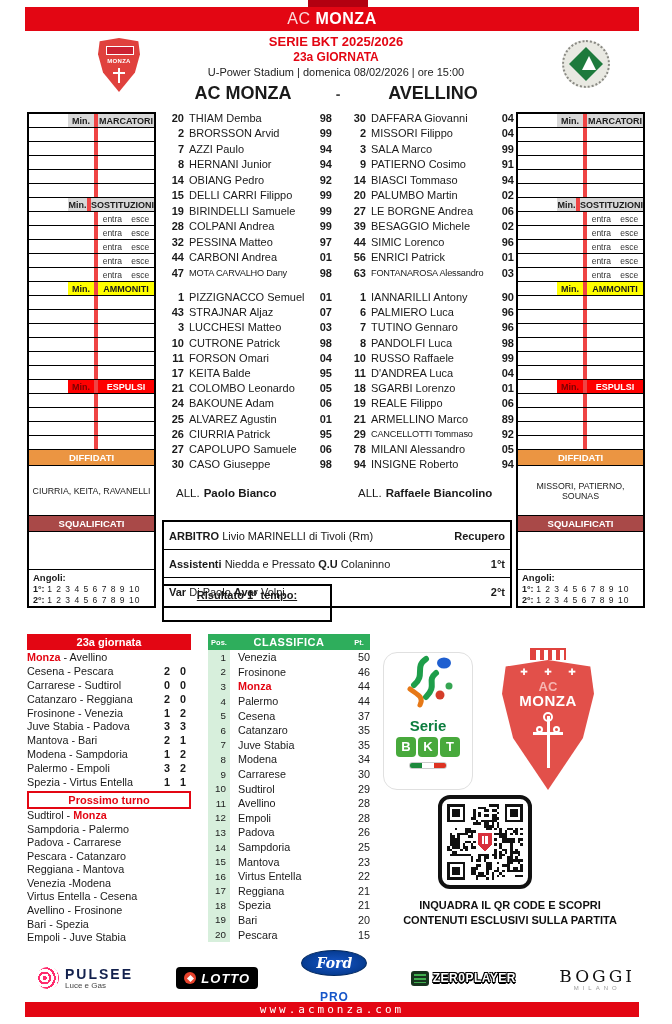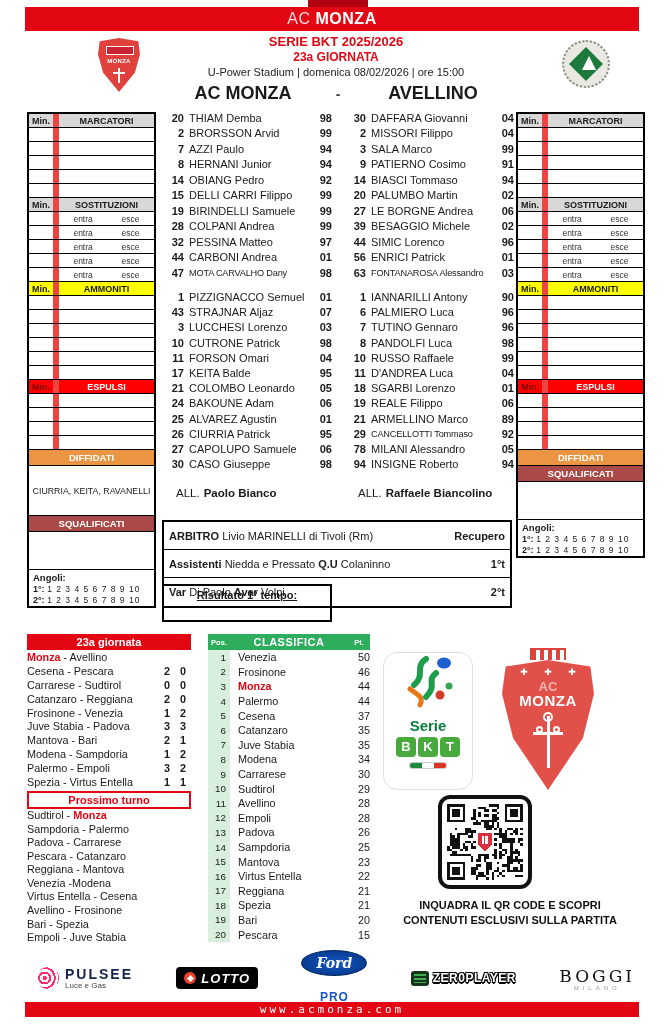--- a/index.html
+++ b/index.html
@@ -34,22 +34,22 @@
   .badge-avellino .dia{position:absolute;left:10px;top:10px;width:24px;height:24px;background:#1d7a3c;
      transform:rotate(45deg);}
   .badge-avellino .tri{position:absolute;left:18px;top:14px;width:0;height:0;
      border-left:7px solid transparent;border-right:7px solid transparent;border-bottom:14px solid #fff;}
 
   
   .spanel{top:112px;width:129px;border:2px solid #000;background:#fff;box-sizing:border-box;}
   .spanel-left{left:27px;}
   .spanel-right{left:516px;}
   .srow{display:flex;height:14px;border-bottom:1px solid #000;box-sizing:border-box;}
-  .srow .mcell{width:30px;border-right:6px solid #ef4444;box-sizing:border-box;font-size:9px;font-weight:700;
-     display:flex;align-items:center;justify-content:center;}
+  .srow .mcell{width:30px;border-right:4px solid #ef4444;box-sizing:border-box;font-size:9px;font-weight:700;
+     display:flex;align-items:center;justify-content:center;margin-left:39px;}
   .srow .lcell{flex:1;font-size:9px;display:flex;align-items:center;justify-content:center;font-weight:700;}
   .srow.hdr-gray .mcell,.srow.hdr-gray .lcell{background:#d8d8d8;}
   .srow.hdr-yellow .mcell,.srow.hdr-yellow .lcell{background:#FFFF00;}
   .srow.hdr-red .mcell,.srow.hdr-red .lcell{background:#FE0000;color:#fff;}
   .srow.hdr-red .mcell{color:#7a0000;}
   .srow .subrow{flex:1;display:flex;align-items:center;justify-content:space-around;font-size:8.5px;
      color:#333;font-weight:400;}
   .fullh{height:16px;line-height:16px;text-align:center;color:#fff;font-weight:700;font-size:9.5px;
      border-bottom:1px solid #000;box-sizing:border-box;}
   .fullh.orange{background:#EB9542;}
@@ -447,20 +447,21 @@
       </div>
     <div class="srow">
         <span class="mcell"></span>
         <span class="lcell"></span>
       </div>
     <div class="srow">
         <span class="mcell"></span>
         <span class="lcell"></span>
       </div>
     <div class="fullh orange">DIFFIDATI</div>
+    <div class="diff-content">MISSORI, PATIERNO, SOUNAS</div>
     <div class="fullh darkred">SQUALIFICATI</div>
     <div class="squal-content"></div>
     <div class="angoli">
       <div class="al">Angoli:</div>
       <div class="aline"><b>1°:</b> <span class="nums">1 2 3 4 5 6 7 8 9 10</span></div>
       <div class="aline"><b>2°:</b> <span class="nums">1 2 3 4 5 6 7 8 9 10</span></div>
     </div>
   </div>
 
   <div class="abs plist plist-home">
@@ -529,21 +530,21 @@
         <span class="pname"><span>PIZZIGNACCO Semuel</span><b></b></span>
         <span class="py">01</span>
       </div>
         <div class="prow">
         <span class="pn">43</span>
         <span class="pname"><span>STRAJNAR Aljaz</span><b></b></span>
         <span class="py">07</span>
       </div>
         <div class="prow">
         <span class="pn">3</span>
-        <span class="pname"><span>LUCCHESI Lorenzo</span><b></b></span>
+        <span class="pname"><span>LUCCHESI Matteo</span><b></b></span>
         <span class="py">03</span>
       </div>
         <div class="prow">
         <span class="pn">10</span>
         <span class="pname"><span>CUTRONE Patrick</span><b></b></span>
         <span class="py">98</span>
       </div>
         <div class="prow">
         <span class="pn">11</span>
         <span class="pname"><span>FORSON Omari</span><b></b></span>

